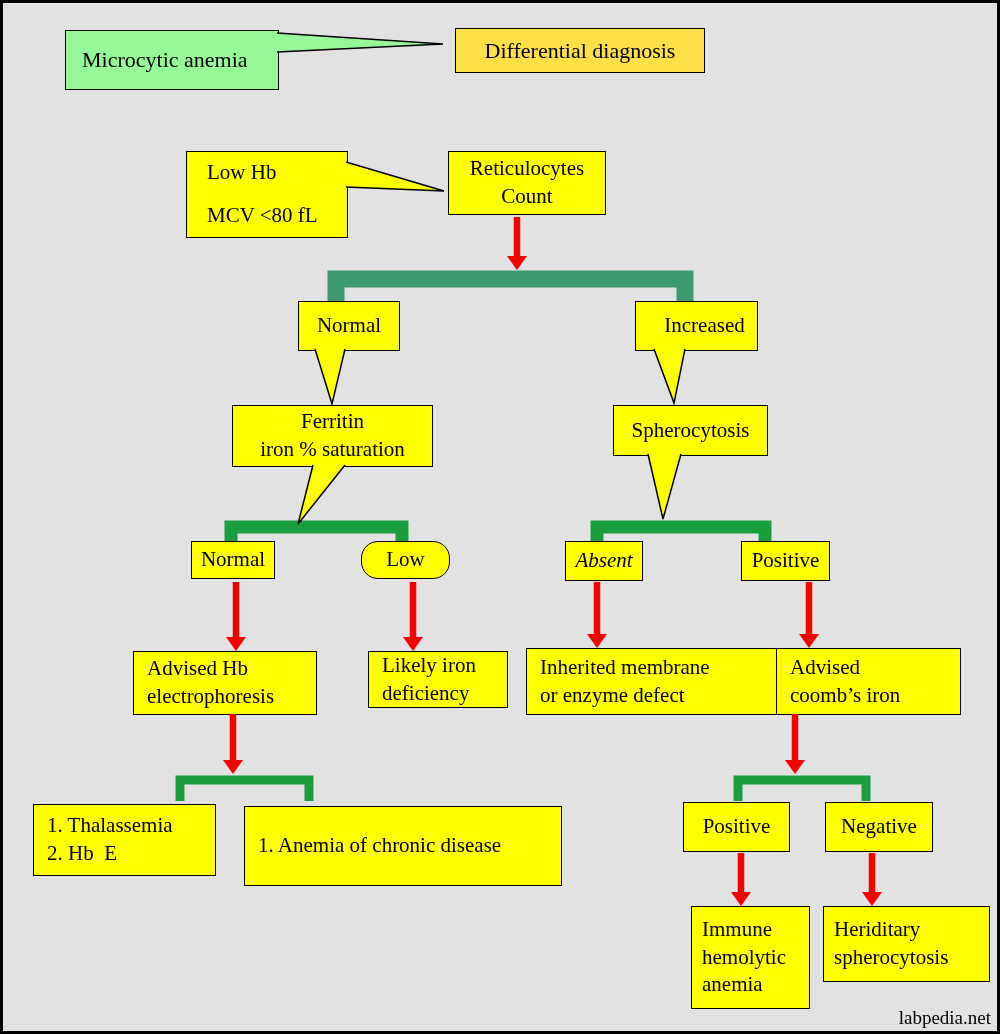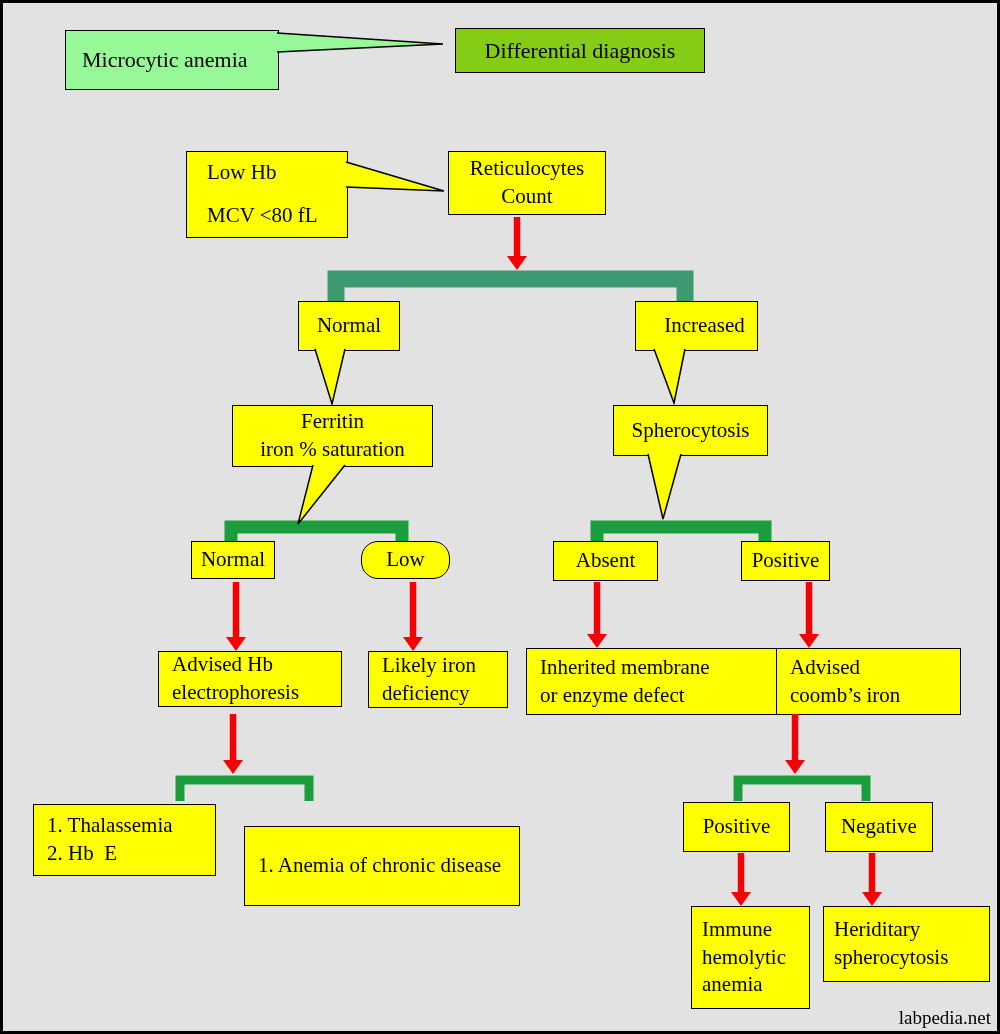--- a/index.html
+++ b/index.html
@@ -13,21 +13,21 @@
   #layer-over{z-index:2;}
   .box{
     position:absolute;z-index:1;box-sizing:border-box;
     border:1.6px solid #000;background:#FFFF00;
     display:flex;flex-direction:column;justify-content:center;
     font-size:21px;line-height:1.32;
   }
   .center{align-items:center;text-align:center;}
   .leftpad{padding-left:13px;}
   .green-box{background:#96F896;}
-  .cyan-box{background:#84cc16;}
+  .cyan-box{background:#fde047;}
   .big{font-size:22px;}
   .pre .ln{white-space:pre-wrap;}
   .spread{justify-content:space-around;}
   #watermark{
     position:absolute;z-index:1;left:876px;top:1004px;width:112px;
     text-align:right;font-size:19px;
   }
 </style>
 </head>
 <body>
@@ -78,29 +78,29 @@
   </div>
 
   <div class="box center" style="left:188px;top:538px;width:84px;height:38px;">
     <div class="ln">Normal</div>
   </div>
 
   <div class="box center" style="left:358px;top:538px;width:89px;height:38px;border-radius:17px;">
     <div class="ln">Low</div>
   </div>
 
-  <div class="box center" style="left:550px;top:538px;width:105px;height:40px;">
+  <div class="box center" style="left:562px;top:538px;width:78px;height:40px;font-style:italic;">
     <div class="ln">Absent</div>
   </div>
 
   <div class="box center" style="left:738px;top:538px;width:89px;height:40px;">
     <div class="ln">Positive</div>
   </div>
 
-  <div class="box leftpad" style="left:155px;top:648px;width:184px;height:56px;">
+  <div class="box leftpad" style="left:130px;top:648px;width:184px;height:64px;">
     <div class="ln">Advised Hb</div>
     <div class="ln">electrophoresis</div>
   </div>
 
   <div class="box leftpad" style="left:365px;top:648px;width:140px;height:57px;">
     <div class="ln">Likely iron</div>
     <div class="ln">deficiency</div>
   </div>
 
   <div class="box leftpad" style="left:523px;top:645px;width:285px;height:67px;">
@@ -111,21 +111,21 @@
   <div class="box leftpad" style="left:773px;top:645px;width:185px;height:67px;">
     <div class="ln">Advised</div>
     <div class="ln">coomb’s iron</div>
   </div>
 
   <div class="box leftpad pre" style="left:30px;top:801px;width:183px;height:72px;">
     <div class="ln">1. Thalassemia</div>
     <div class="ln">2. Hb  E</div>
   </div>
 
-  <div class="box leftpad" style="left:241px;top:823px;width:276px;height:80px;">
+  <div class="box leftpad" style="left:241px;top:803px;width:318px;height:80px;">
     <div class="ln">1. Anemia of chronic disease</div>
   </div>
 
   <div class="box center" style="left:680px;top:799px;width:107px;height:50px;">
     <div class="ln">Positive</div>
   </div>
 
   <div class="box center" style="left:822px;top:799px;width:108px;height:50px;">
     <div class="ln">Negative</div>
   </div>

